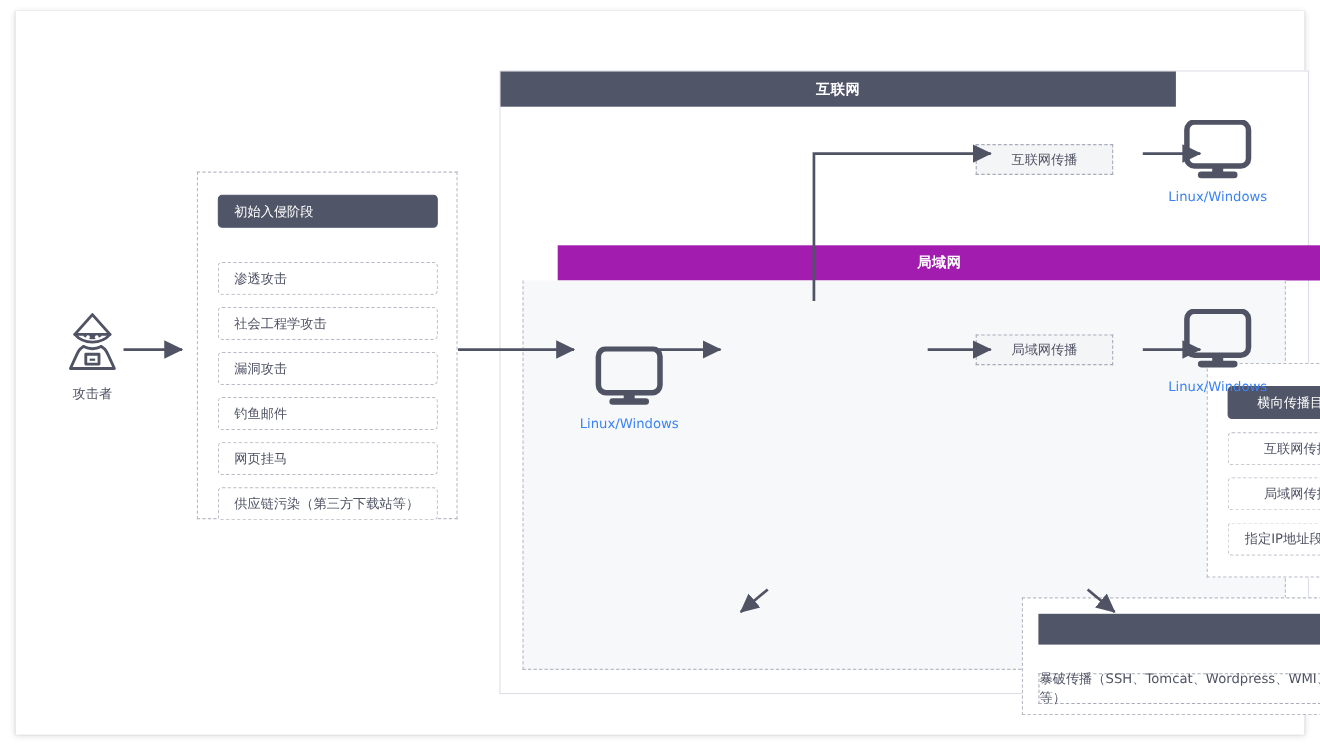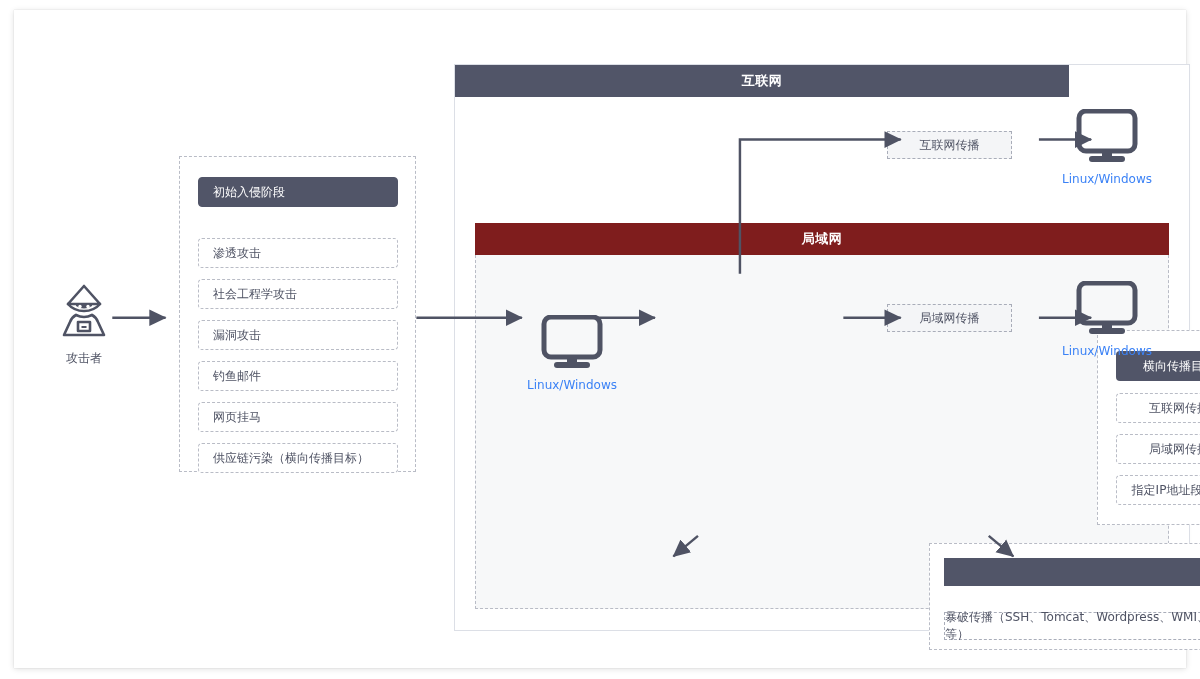--- a/index.html
+++ b/index.html
@@ -2,22 +2,22 @@
 <html><head>
 <meta charset="utf-8">
 <style>
   html,body{margin:0;padding:0;background:#ffffff;}
   body{font-family:"DejaVu Sans","Liberation Sans",sans-serif;}
   #canvas{position:relative;width:1200px;height:679px;background:#ffffff;overflow:hidden;}
   #sheet{position:absolute;left:14px;top:10px;width:1172px;height:658px;background:#ffffff;
          box-shadow:0 1px 6px rgba(0,0,0,0.13),0 0 1px rgba(0,0,0,0.18);}
   .dark-bar{background:#515568;color:#ffffff;display:flex;align-items:center;justify-content:center;
             font-size:13px;font-weight:bold;letter-spacing:.5px;}
-  .mid-bar{background:#7f1d1d;color:#ffffff;display:flex;align-items:center;justify-content:center;
-           font-size:13px;font-weight:bold;letter-spacing:.5px;}
+  .mid-bar{background:#a21caf;color:#ffffff;display:flex;align-items:center;justify-content:center;
+           font-size:13px;font-weight:bold;letter-spacing:.5px;margin-left:32px;}
 
   
   #attacker{position:absolute;left:40px;top:272px;width:60px;height:60px;}
   #attacker-label{position:absolute;left:30px;top:340px;width:80px;text-align:center;font-size:12px;color:#4f5364;}
 
   
   #stage-panel{position:absolute;left:165px;top:146px;width:235px;height:314px;
                border:1px dashed #b9bcc6;background:#ffffff;}
   .stage-item{position:absolute;left:18px;width:200px;height:30px;border-radius:4px;
               display:flex;align-items:center;box-sizing:border-box;padding-left:14px;font-size:12px;}
@@ -82,21 +82,21 @@
   </div>
   <div id="attacker-label">攻击者</div>
 
   <div id="stage-panel">
     <div class="stage-item stage-head" style="top:20px;">初始入侵阶段</div>
     <div class="stage-item stage-sub" style="top:63px;">渗透攻击</div>
     <div class="stage-item stage-sub" style="top:104px;">社会工程学攻击</div>
     <div class="stage-item stage-sub" style="top:145px;">漏洞攻击</div>
     <div class="stage-item stage-sub" style="top:186px;">钓鱼邮件</div>
     <div class="stage-item stage-sub" style="top:227px;">网页挂马</div>
-    <div class="stage-item stage-sub" style="top:268px;">供应链污染（横向传播目标）</div>
+    <div class="stage-item stage-sub" style="top:268px;">供应链污染（第三方下载站等）</div>
   </div>
 
   <div id="net-panel">
 
     <div id="inet-head" class="dark-bar">互联网</div>
 
     <div class="pill" style="left:432px;top:66px;width:125px;height:28px;">互联网传播</div>
 
     <div class="monitor" style="left:620px;top:44px;">
       <svg viewBox="0 0 64 56" width="64" height="56">

